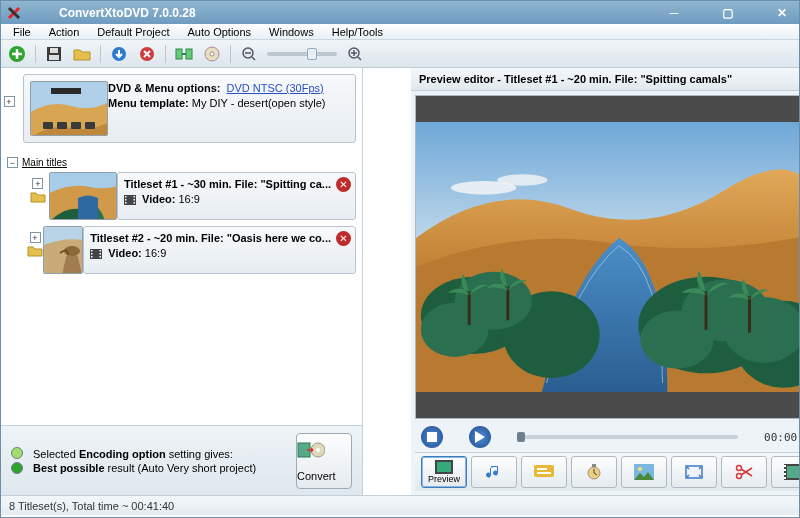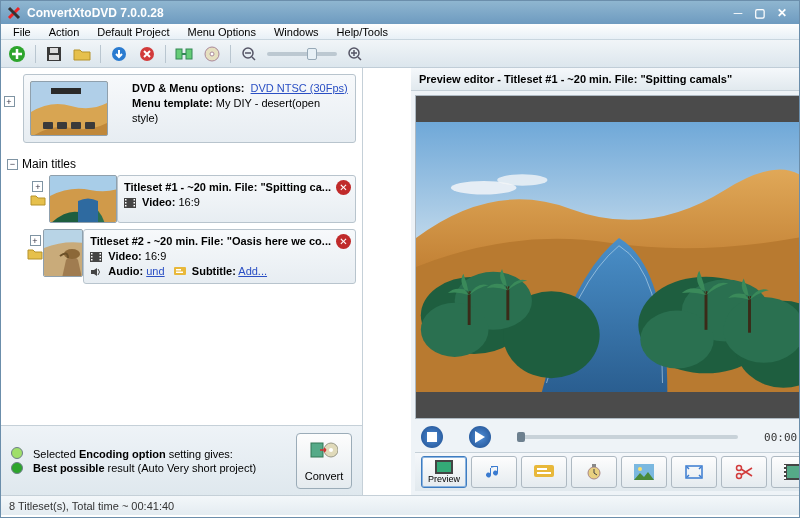--- a/index.html
+++ b/index.html
@@ -1,57 +1,57 @@
 <!DOCTYPE html>
 <html><head>
 <meta charset="utf-8">
 <style>
   * { box-sizing: border-box; margin: 0; padding: 0; }
   body { font-family: "Segoe UI", Tahoma, sans-serif; font-size: 11px; background: #fff; width: 800px; height: 518px; overflow: hidden; border: 1px solid #6b8eab; }
-  .titlebar { height: 23px; background: linear-gradient(#8fb6d0, #6e9bc0); display: flex; align-items: center; padding: 0 6px; color: #fff; font-weight: bold; font-size: 12px; }
+  .titlebar { height: 23px; background: linear-gradient(#8fb6d0, #6e9bc0); display: flex; align-items: center; padding: 0 6px; color: #fff; font-weight: bold; font-size: 12px; gap: 32px; }
   .titlebar .app-icon { width: 14px; height: 14px; margin-right: 6px; }
   .titlebar .spacer { flex: 1; }
   .titlebar .winbtn { width: 22px; height: 16px; display: flex; align-items: center; justify-content: center; color: #fff; font-size: 12px; cursor: pointer; }
   .menubar { height: 16px; background: linear-gradient(#fefefe, #e8f0f6); border-bottom: 1px solid #c9d6df; display: flex; align-items: center; padding: 0 4px; gap: 2px; }
   .menubar .menu { padding: 2px 8px; cursor: pointer; }
   .toolbar { height: 28px; background: linear-gradient(#f1f5f8,#dce6ed); border-bottom: 1px solid #c0cdd7; display: flex; align-items: center; padding: 0 6px; gap: 8px; }
   .tb-btn { width: 20px; height: 20px; display:flex; align-items:center; justify-content:center; cursor:pointer; }
   .tb-sep { width:1px; height:18px; background:#b9c6d0; }
   .slider { width: 70px; height: 4px; background:#bcc8d1; position:relative; border-radius:2px; }
   .slider .thumb { position:absolute; top:-4px; left:40px; width:10px; height:12px; background:#e7f0f6; border:1px solid #97a9b7; border-radius:2px; }
   .body { display:flex; height: calc(518px - 23px - 20px - 28px - 20px); }
   .left { width: 362px; border-right:1px solid #c5d0d8; display:flex; flex-direction:column; position:relative; }
   .right { flex:1; display:flex; flex-direction:column; background:#eef3f7;margin-left:48px; }
   .statusbar { height:20px; background: linear-gradient(#f3f7fa,#e4ecf1); border-top:1px solid #c5d0d8; display:flex; align-items:center; padding:0 8px; color:#333; }
   .left-scroll { flex:1; overflow:auto; background:#fff; }
   .card { margin:6px; border:1px solid #b8c4cd; border-radius:3px; background:linear-gradient(#f7f9fb,#e7edf2); position:relative; }
-  .card-head { display:flex; padding:6px; gap:24px; }
+  .card-head { display:flex; padding:6px; gap:0; }
   .thumb-big { width:78px; height:55px; border:1px solid #8fa0ad; border-radius:2px; overflow:hidden; background:#c89a52; position:relative; }
   .thumb-big svg { display:block; }
   .opts { flex:1; font-size:11px; line-height:15px; }
   .opts b { font-weight:bold; }
   .opts a.link { color:#2a4fc4; text-decoration:underline; cursor:pointer; }
   .edit-menu-btn { margin:0 6px 6px 90px; height:22px; background:linear-gradient(#fdfdfd,#e5ebef); border:1px solid #9bacb8; border-radius:3px; display:flex; align-items:center; justify-content:center; cursor:pointer; }
   .tree { padding: 4px 6px 6px 6px; }
   .tree-row { display:flex; align-items:center; gap:4px; margin:4px 0; }
   .tree-toggle { width:11px; height:11px; border:1px solid #7f94a3; display:flex; align-items:center; justify-content:center; font-size:9px; color:#334; cursor:pointer; background:#fff; }
-  .tree-label { font-size:12px; }
+  .tree-label { font-size:10px;text-decoration:underline; }
   .titleset { display:flex; margin-left:20px; margin-bottom:6px; }
   .ts-gutter { width:24px; display:flex; flex-direction:column; align-items:center; padding-top:6px; gap:2px; }
   .ts-thumb { width:75px; height:48px; border:1px solid #8fa0ad; border-radius:2px; overflow:hidden; }
   .ts-card { flex:1; border:1px solid #b8c4cd; border-radius:3px; background:linear-gradient(#f7f9fb,#e7edf2); padding:4px 6px; position:relative; font-size:11px; line-height:15px; }
   .ts-card .title-line { font-weight:bold; white-space:nowrap; overflow:hidden; text-overflow:ellipsis; padding-right:18px; }
   .ts-card .del { position:absolute; top:4px; right:4px; width:15px; height:15px; border-radius:50%; background:#c02a2a; color:#fff; font-size:10px; display:flex; align-items:center; justify-content:center; cursor:pointer; }
   .ts-card a.link { color:#2a4fc4; text-decoration:underline; cursor:pointer; }
   .sub-icon { display:inline-block; width:12px; height:10px; vertical-align:middle; margin-right:3px; }
   .left-bottom { height:70px; border-top:1px solid #c5d0d8; background:linear-gradient(#eef3f7,#dfe8ee); display:flex; align-items:center; padding:8px 10px; gap:10px; }
   .traffic { display:flex; flex-direction:column; gap:3px; }
   .light { width:12px; height:12px; border-radius:50%; border:1px solid #6e7e8a; }
   .enc-text { flex:1; font-size:11px; line-height:14px; }
-  .convert-btn { width:56px; height:56px; border:1px solid #9bacb8; border-radius:4px; background:linear-gradient(#fdfdfd,#e5ebef); display:flex; flex-direction:column; align-items:center; justify-content:center; font-size:11px; cursor:pointer; gap:10px; }
+  .convert-btn { width:56px; height:56px; border:1px solid #9bacb8; border-radius:4px; background:linear-gradient(#fdfdfd,#e5ebef); display:flex; flex-direction:column; justify-content:center; font-size:11px; cursor:pointer; gap:10px; }
   .preview-head { height:24px; background:linear-gradient(#f5f8fb,#e1e9ee); border-bottom:1px solid #c5d0d8; display:flex; align-items:center; padding:0 8px; font-size:11px; font-weight:bold; position:relative; }
   .preview-head .arrow-r { position:absolute; right:6px; top:4px; cursor:pointer; }
   .preview-area { flex:1; background:#4b4b4b; display:flex; flex-direction:column; margin:4px; border:1px solid #aeb9c2; }
   .letterbox { height:26px; background:#4b4b4b; }
   .preview-img { flex:1; background:#357; }
   .controls-row { height:26px; display:flex; align-items:center; padding:0 6px; gap:26px; margin:2px 4px; }
   .play-ctrl { width:22px; height:22px; border-radius:50%; background:radial-gradient(#4f8ed8,#1e4c8c); display:flex; align-items:center; justify-content:center; cursor:pointer; }
   .seek { flex:1; height:4px; background:#c8d2d9; border-radius:2px; position:relative; }
   .seek .pos { position:absolute; left:0; top:-3px; width:8px; height:10px; background:#6d808f; border-radius:2px; }
   .time { font-size:11px; color:#333; font-family:monospace; }
@@ -74,21 +74,21 @@
   <span class="spacer"></span>
   <span class="winbtn">─</span>
   <span class="winbtn">▢</span>
   <span class="winbtn">✕</span>
 </div>
 
 <div class="menubar">
   <div class="menu">File</div>
   <div class="menu">Action</div>
   <div class="menu">Default Project</div>
-  <div class="menu">Menu Options</div>
+  <div class="menu">Auto Options</div>
   <div class="menu">Windows</div>
   <div class="menu">Help/Tools</div>
 </div>
 
 <div class="toolbar">
   <span class="tb-btn">
       <svg width="18" height="18">
         <circle cx="9" cy="9" r="8" fill="#2da52d"></circle>
         <path d="M9 4v10M4 9h10" stroke="#fff" stroke-width="2.5"></path>
       </svg>
@@ -203,21 +203,21 @@
             <svg width="75" height="48" viewBox="0 0 75 48">
               <rect width="75" height="48" fill="#d09a4a"></rect>
               <path d="M0 20 Q20 10 40 14 T75 10 V0 H0Z" fill="#a8cde8"></path>
               <path d="M20 48 Q30 28 40 30 T55 48 Z" fill="#2a7050"></path>
               <path d="M0 48 Q15 34 28 36 T50 48 Z" fill="#1e5e3f"></path>
               <path d="M28 25 Q38 20 48 25 L48 48 L28 48 Z" fill="#2e6aa0"></path>
             </svg>
           </div>
           <div class="ts-card">
             <div class="del">✕</div>
-            <div class="title-line">Titleset #1 - ~20 min. File: "Spitting ca...</div>
+            <div class="title-line">Titleset #1 - ~30 min. File: "Spitting ca...</div>
             <div>
               <span class="sub-icon"><svg width="12" height="10">
                     <rect width="12" height="10" fill="#444"></rect>
                     <rect x="1" y="1" width="1.5" height="1.5" fill="#fff"></rect>
                     <rect x="1" y="4" width="1.5" height="1.5" fill="#fff"></rect>
                     <rect x="1" y="7" width="1.5" height="1.5" fill="#fff"></rect>
                     <rect x="9.5" y="1" width="1.5" height="1.5" fill="#fff"></rect>
                     <rect x="9.5" y="4" width="1.5" height="1.5" fill="#fff"></rect>
                     <rect x="9.5" y="7" width="1.5" height="1.5" fill="#fff"></rect>
                   </svg></span>
@@ -251,33 +251,20 @@
               <span class="sub-icon"><svg width="12" height="10">
                     <rect width="12" height="10" fill="#444"></rect>
                     <rect x="1" y="1" width="1.5" height="1.5" fill="#fff"></rect>
                     <rect x="1" y="4" width="1.5" height="1.5" fill="#fff"></rect>
                     <rect x="1" y="7" width="1.5" height="1.5" fill="#fff"></rect>
                     <rect x="9.5" y="1" width="1.5" height="1.5" fill="#fff"></rect>
                     <rect x="9.5" y="4" width="1.5" height="1.5" fill="#fff"></rect>
                     <rect x="9.5" y="7" width="1.5" height="1.5" fill="#fff"></rect>
                   </svg></span>
               <b>Video:</b> <span>16:9</span>
-            </div>
-            <div>
-              <span class="sub-icon"><svg width="12" height="10">
-                    <path d="M1 3h3l3-2v8l-3-2H1z" fill="#444"></path>
-                    <path d="M8 2q3 3 0 6" stroke="#444" fill="none"></path>
-                  </svg></span>
-              <b>Audio:</b> <a class="link">und</a>
-              &nbsp;&nbsp;<span class="sub-icon"><svg width="12" height="10">
-                    <rect width="12" height="8" rx="1" fill="#e8b83a"></rect>
-                    <rect x="2" y="2" width="5" height="1.5" fill="#fff"></rect>
-                    <rect x="2" y="4.5" width="7" height="1.5" fill="#fff"></rect>
-                  </svg></span>
-              <b>Subtitle:</b> <a class="link">Add...</a>
             </div>
           </div>
         </div>
       </div>
     </div>
 
     <div class="left-bottom">
       <div class="traffic">
         <div class="light" style="background:#9fdf6a;"></div>
         <div class="light" style="background:#2da52d;"></div>

